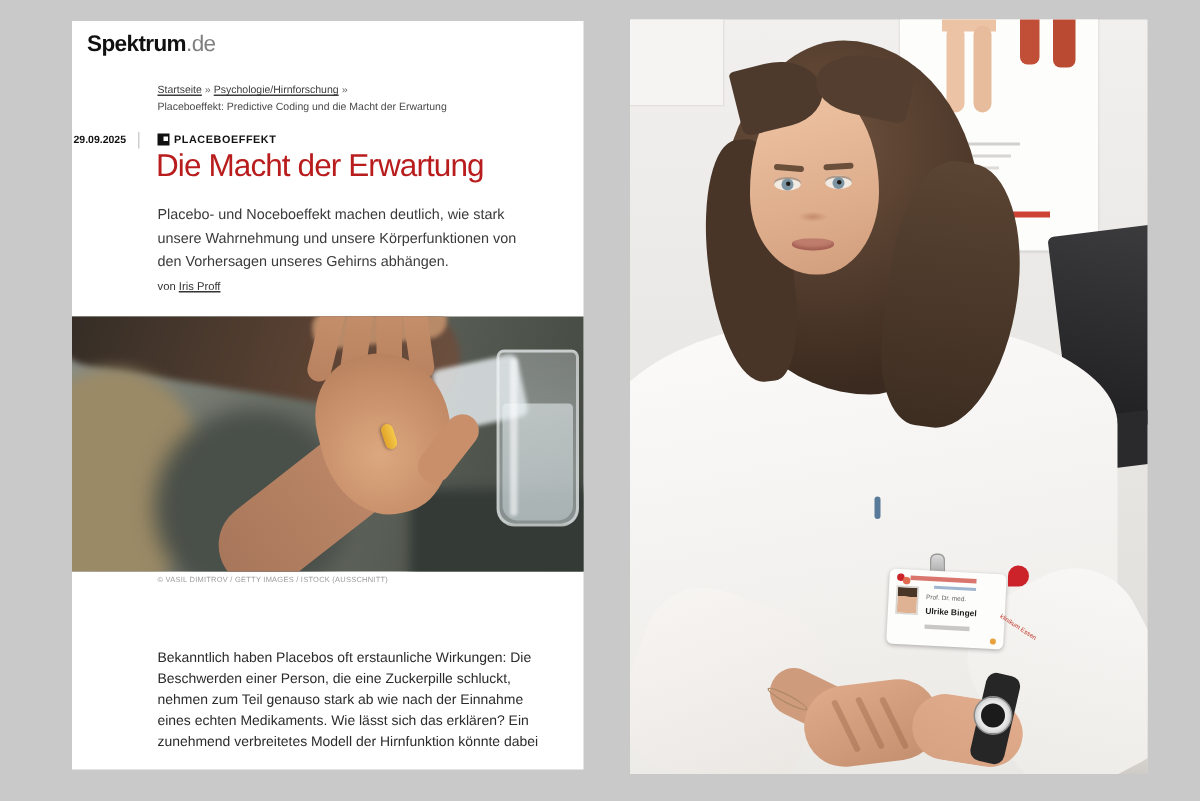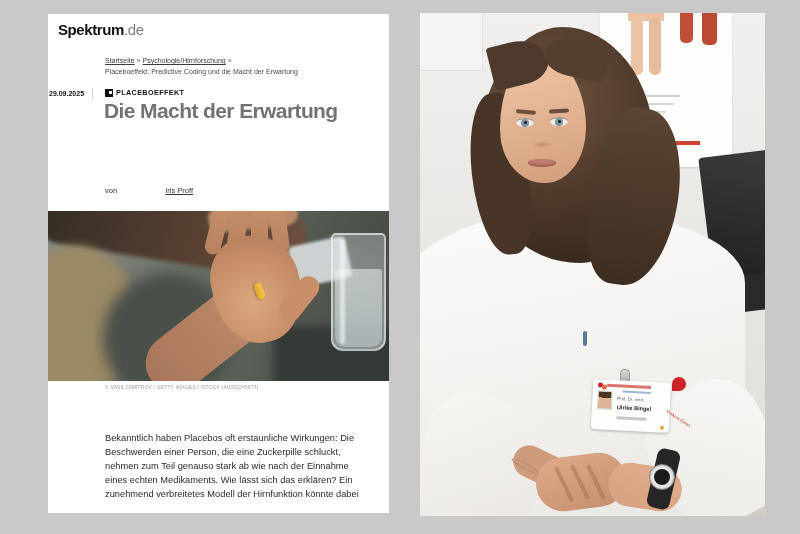--- a/index.html
+++ b/index.html
@@ -17,26 +17,26 @@
   .bc-sep { margin:0 2px; color:#6a6a6a; }
 
   .date { position:absolute; left:0px; top:76px; width:44px; font-size:7px; font-weight:bold; color:#111; text-align:left; padding-left:1px; }
   .meta-divider { position:absolute; left:44px; top:74px; width:1px; height:11px; background:#cfcfcf; }
 
   .tag-row { position:absolute; left:57px; top:74px; display:flex; align-items:center; gap:3px; }
   .tag-icon { width:8px; height:8px; background:#111; position:relative; display:inline-block; }
   .tag-icon .glyph { position:absolute; right:1.5px; top:2.5px; width:3px; height:3px; background:#fff; }
   .tag-label { font-size:7.2px; font-weight:bold; color:#111; letter-spacing:0.4px; }
 
-  .headline { position:absolute; left:56px; top:85px; width:290px; font-size:21px; line-height:24px; font-weight:bold; letter-spacing:-0.6px; color:#737373; }
+  .headline { position:absolute; left:56px; top:85px; width:290px; font-size:21px; line-height:24px; font-weight:normal; letter-spacing:-0.6px; color:#b91c1c; }
 
   .teaser { position:absolute; left:57px; top:122px; width:256px; font-size:9.6px; line-height:15.5px; color:#3a3a3a; }
 
   .byline { position:absolute; left:57px; top:172px; font-size:7.5px; color:#333; }
-  .byline a { color:#333; text-decoration:underline; cursor:pointer;margin-left:46px; }
+  .byline a { color:#333; text-decoration:underline; cursor:pointer; }
 
   
   .hero { position:absolute; left:0; top:197px; width:341px; height:170px; overflow:hidden;
           background:linear-gradient(105deg,#8b8e86 0%,#6d7269 38%,#555a52 68%,#41463f 100%); }
   .hero > div { position:absolute; }
   .hero-darkband { left:-20px; top:-25px; width:280px; height:75px; background:linear-gradient(100deg,#2f2a24,#5e4434 70%,#6d5040); border-radius:38px; transform:rotate(9deg); filter:blur(2px); }
   .hero-raised-fingers { left:160px; top:-8px; width:90px; height:26px; background:#b98a68; border-radius:12px; transform:rotate(-6deg); filter:blur(1.5px); }
   .hero-fabric { left:-35px; top:35px; width:125px; height:150px; background:#9b8a66; border-radius:50%; filter:blur(5px); }
   .hero-chair { left:55px; top:62px; width:130px; height:130px; background:#494f49; border-radius:50%; filter:blur(7px); }
   .hero-table { left:225px; top:115px; width:140px; height:70px; background:#343a36; filter:blur(4px); }
@@ -142,20 +142,21 @@
 
   <div class="tag-row">
     <span class="tag-icon">
         <span class="glyph"></span>
       </span>
     <span class="tag-label">PLACEBOEFFEKT</span>
   </div>
 
   <h1 class="headline">Die Macht der Erwartung</h1>
 
+  <p class="teaser">Placebo- und Noceboeffekt machen deutlich, wie stark unsere Wahrnehmung und unsere Körperfunktionen von den Vorhersagen unseres Gehirns abhängen.</p>
 
   <div class="byline"><span>von</span> <a>Iris Proff</a></div>
 
   <div class="hero">
     <div class="hero-darkband"></div>
     <div class="hero-raised-fingers"></div>
     <div class="hero-fabric"></div>
     <div class="hero-chair"></div>
     <div class="hero-table"></div>
     <div class="hero-blister"></div>

